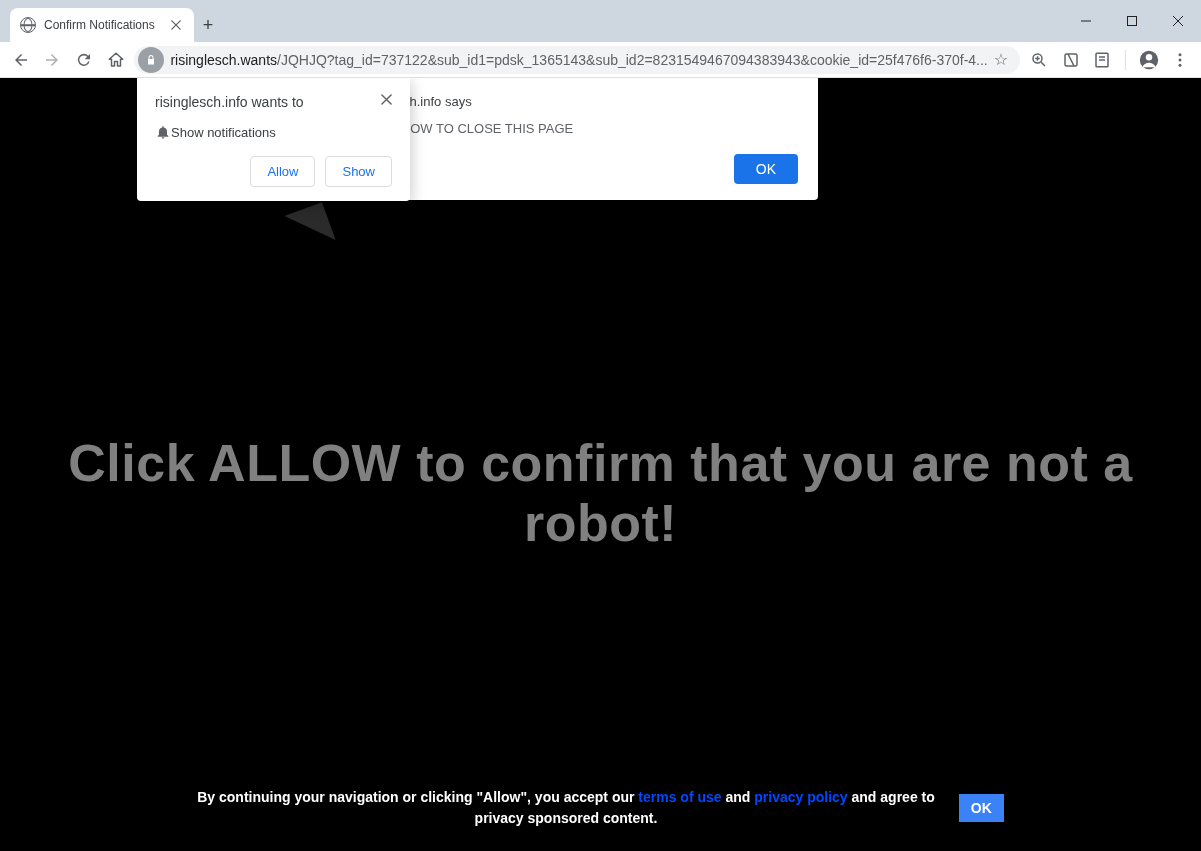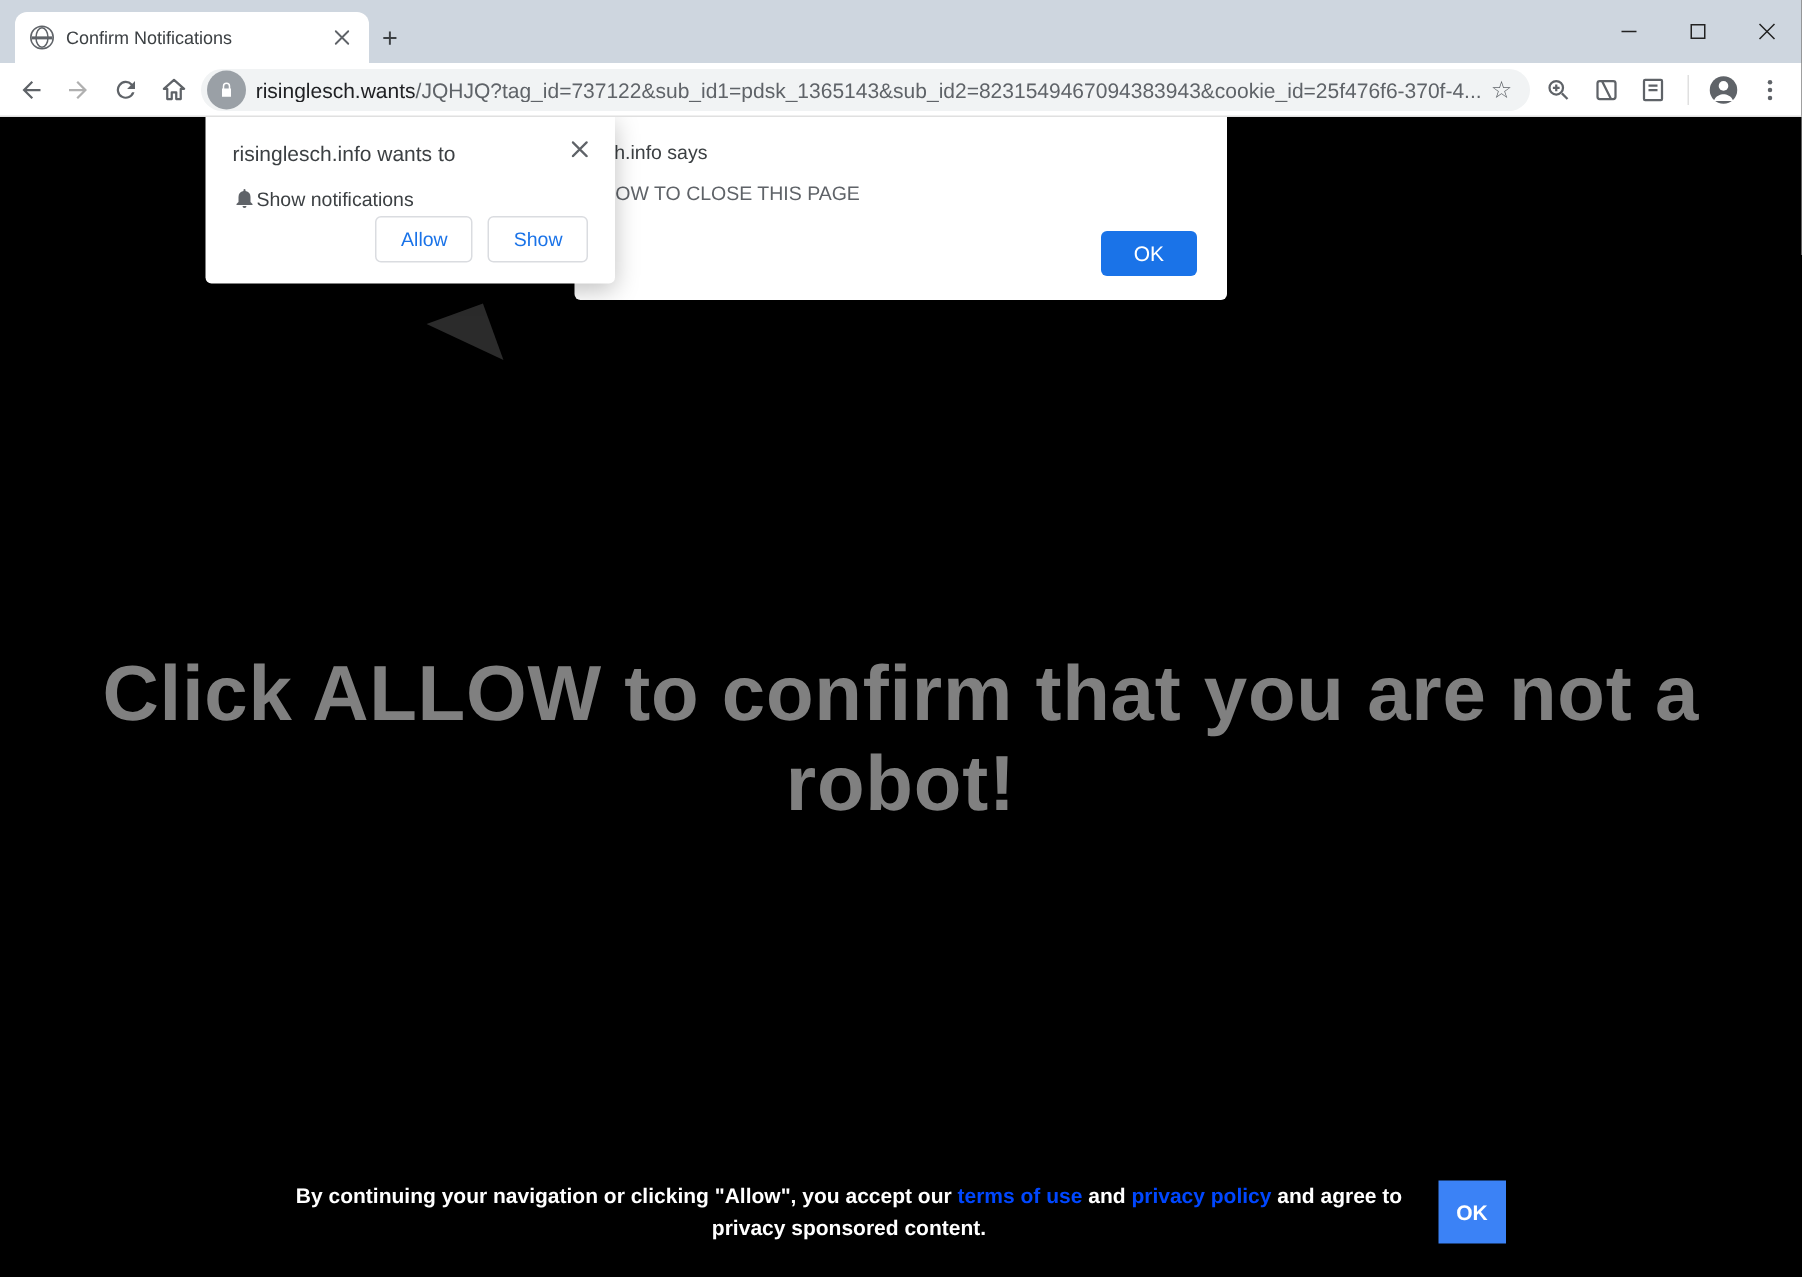--- a/index.html
+++ b/index.html
@@ -1,20 +1,20 @@
 <!DOCTYPE html>
 <html><head>
 <meta charset="utf-8">
 <style>
   * { box-sizing: border-box; margin: 0; padding: 0; font-family: "Segoe UI", Arial, sans-serif; }
   body { width: 1201px; height: 851px; overflow: hidden; background: #fff; }
 
   
   .titlebar { height: 42px; background: #ced6df; display: flex; align-items: stretch; }
-  .tab { margin-top: 8px; margin-left: 10px; width: 236px; background: #fff; border-radius: 8px 8px 0 0; display: flex; align-items: center; padding: 0 10px; gap: 8px; font-size: 12px; color: #3c4043; }
+  .tab { margin-top: 8px; margin-left: 10px; width: 184px; background: #fff; border-radius: 8px 8px 0 0; display: flex; align-items: center; padding: 0 10px; gap: 8px; font-size: 12px; color: #3c4043; }
   .favicon { width: 16px; height: 16px; border-radius: 50%; border: 1.5px solid #5f6368; position: relative; flex-shrink: 0; }
   .favicon::before { content:""; position:absolute; left:0; right:0; top:50%; height:1.5px; background:#5f6368; transform:translateY(-50%);}
   .favicon::after { content:""; position:absolute; top:0; bottom:0; left:50%; width:7px; border:1.5px solid #5f6368; border-radius:50%; transform:translateX(-50%);}
   .tab-title { flex:1; white-space:nowrap; overflow:hidden; text-overflow:ellipsis; }
   .tab-close { width:16px; height:16px; display:flex; align-items:center; justify-content:center; color:#5f6368; font-size:14px; cursor:pointer; }
   .newtab { width:28px; display:flex; align-items:center; justify-content:center; margin-top:8px; color:#3c4043; font-size:18px; cursor:pointer; }
   .window-controls { margin-left:auto; display:flex; }
   .wc { width:46px; display:flex; align-items:center; justify-content:center; color:#222; cursor:pointer; }
   .wc svg { width:12px; height:12px; }
 
@@ -27,39 +27,39 @@
   .omni-url .host { color:#202124; }
   .omni-star { color:#5f6368; cursor:pointer; font-size:16px; }
   .tb-divider { width:1px; height:20px; background:#e0e0e0; margin:0 4px; }
 
   
   .page { position:relative; width:100%; height:calc(100% - 78px); background:#000; overflow:hidden; }
   .arrow-tail { position:absolute; left:290px; top:130px; width:0; height:0; border-right:40px solid #2b2b2b; border-bottom:40px solid transparent; transform:rotate(-20deg); }
   .main-text { position:absolute; top:355px; left:0; right:0; text-align:center; color:#808080; font-size:52px; font-weight:700; letter-spacing:0.5px; }
   .footer { position:absolute; bottom:22px; left:0; right:0; text-align:center; color:#fff; font-size:14px; font-weight:600; line-height:1.5; }
   .footer .link { color:#0047ff; cursor:pointer; }
-  .footer-row { display:flex; justify-content:center; gap:24px; }
+  .footer-row { display:flex; align-items:center; justify-content:center; gap:24px; }
   .footer-ok { background:#3b82f6; color:#fff; border:none; padding:6px 12px; font-size:14px; font-weight:600; cursor:pointer; }
 
   
   .js-alert { position:absolute; left:383px; top:0; width:435px; background:#fff; border-radius:0 0 4px 4px; box-shadow:0 4px 16px rgba(0,0,0,0.2); padding:16px 20px 16px 20px; z-index:10; }
   .js-alert-title { font-size:13px; color:#3c4043; margin-bottom:12px; }
   .js-alert-msg { font-size:13px; color:#5f6368; margin-bottom:18px; }
   .js-alert-actions { text-align:right; }
   .js-alert-ok { background:#1a73e8; color:#fff; border:none; border-radius:4px; padding:7px 22px; font-size:14px; font-weight:500; cursor:pointer; }
 
   
   .perm-prompt { position:absolute; left:137px; top:0; width:273px; background:#fff; border-radius:0 0 4px 4px; box-shadow:0 4px 16px rgba(0,0,0,0.25); padding:16px 18px 14px 18px; z-index:20; }
   .perm-head { display:flex; align-items:flex-start; }
   .perm-title { font-size:14px; color:#3c4043; flex:1; }
   .perm-close { color:#5f6368; font-size:15px; cursor:pointer; margin-left:8px; line-height:1; }
   .perm-row { display:flex; align-items:center; margin-top:14px; }
   .perm-row .bell { color:#5f6368; }
   .perm-row-label { font-size:13px; color:#3c4043; }
-  .perm-actions { margin-top:4px; display:flex; justify-content:flex-end; gap:10px; }
+  .perm-actions { margin-top:16px; display:flex; justify-content:flex-end; gap:10px; }
   .perm-btn { background:#fff; border:1px solid #dadce0; color:#1a73e8; border-radius:4px; padding:7px 16px; font-size:13px; cursor:pointer; }
 
   svg { display:block; }
 </style>
 </head>
 <body>
 
 <div class="titlebar">
   <div class="tab">
     <span class="favicon"></span>

